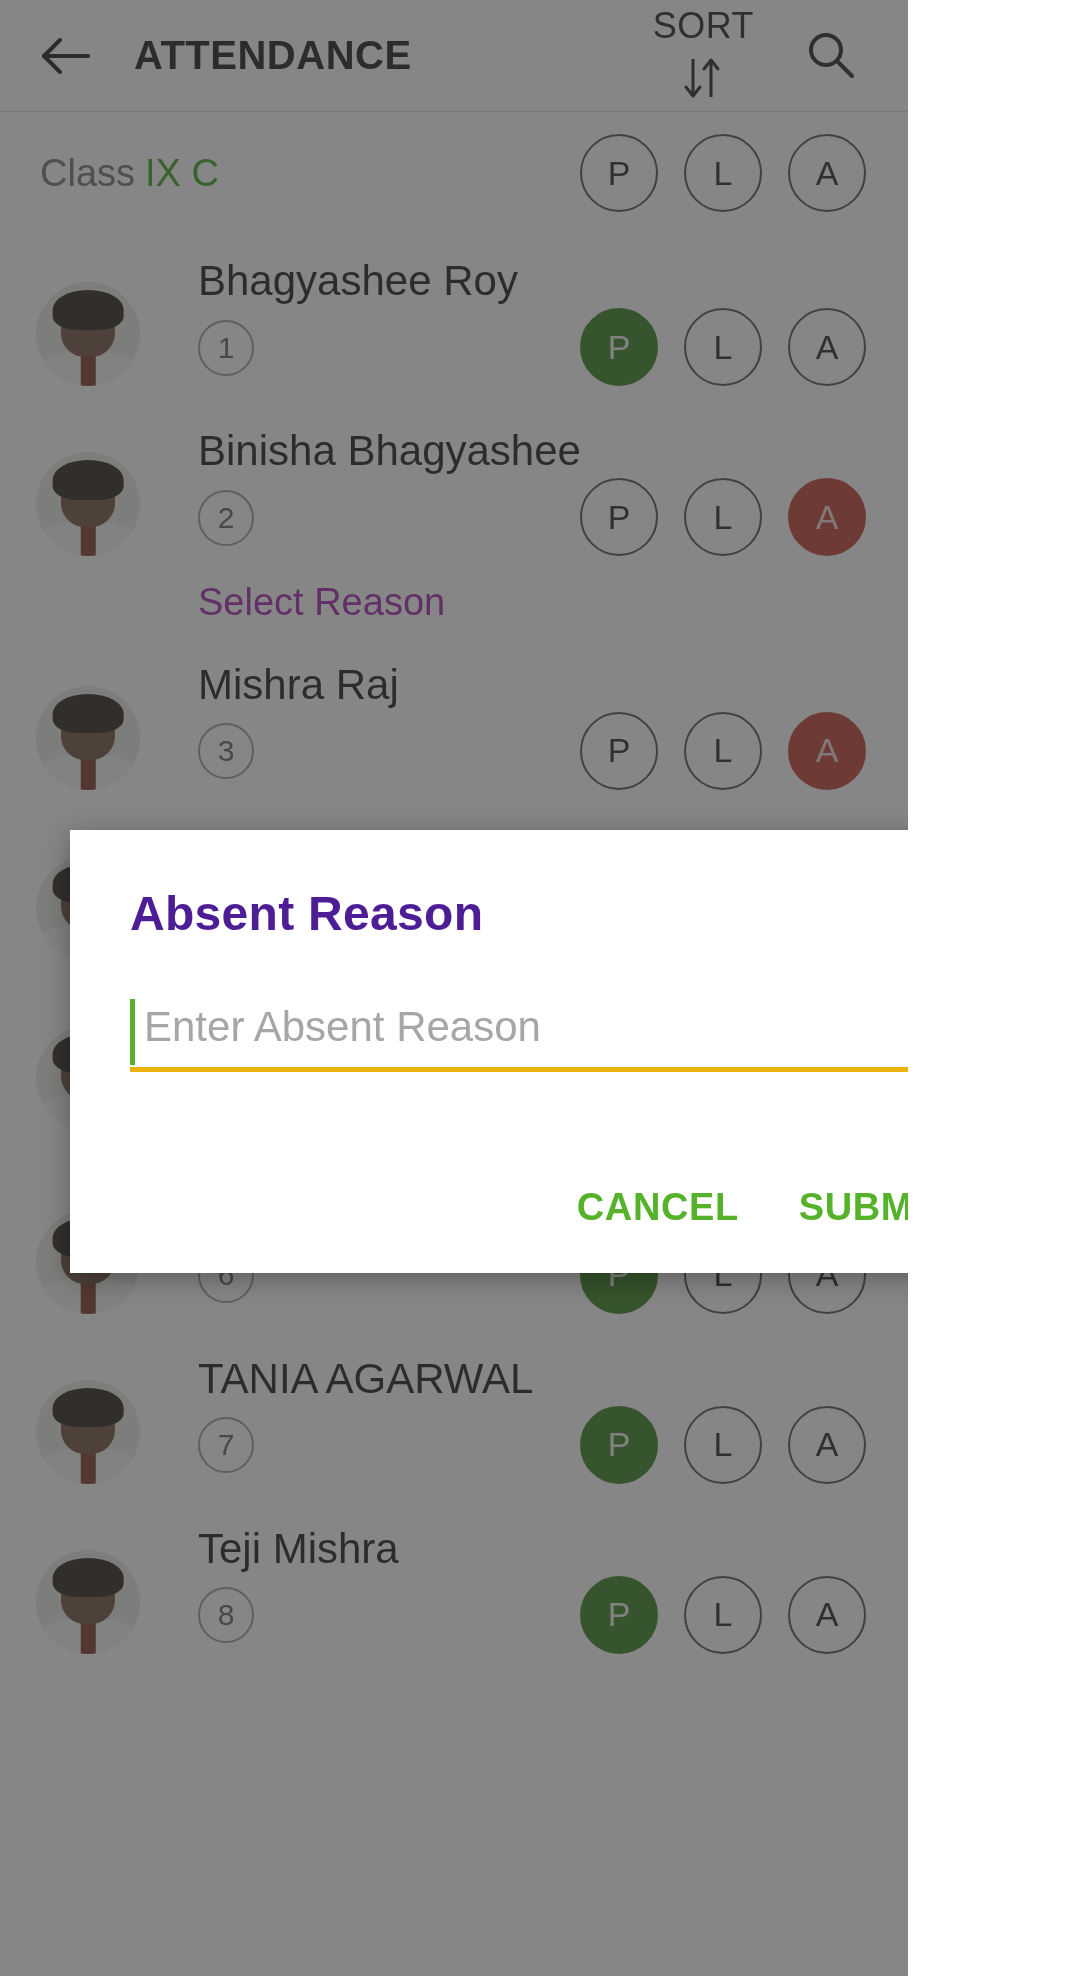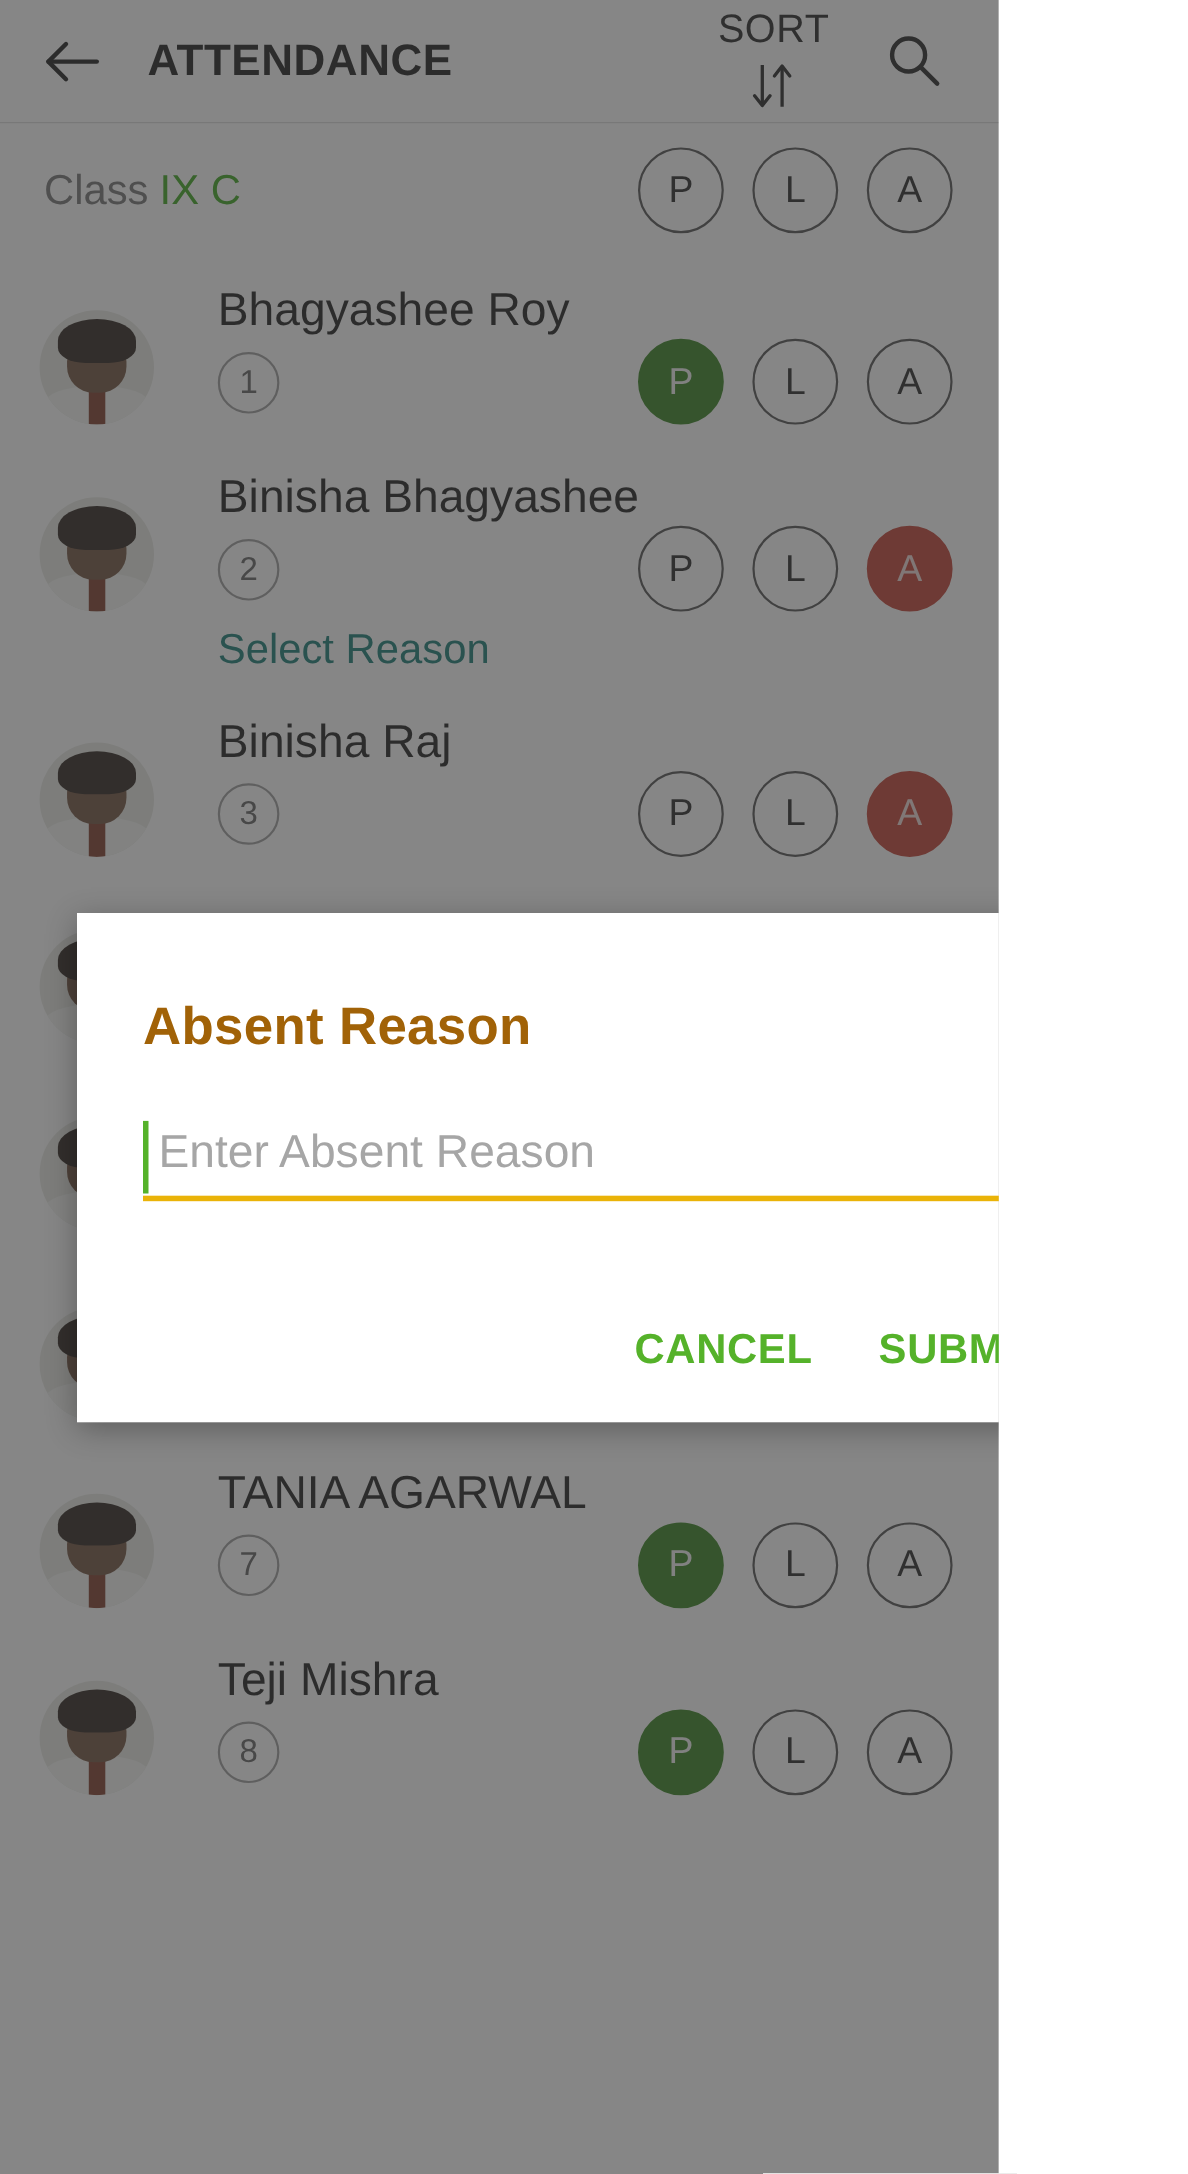--- a/index.html
+++ b/index.html
@@ -197,23 +197,23 @@
     border-radius: 50%;
     border: 2px solid #9a9a9a;
     display: flex;
     align-items: center;
     justify-content: center;
     font-size: 30px;
     color: #5c5c5c;
   }
 
   .sub-action {
-    margin-top: 24px;
+    margin-top: 35px;
     font-size: 38px;
-    color: #0f766e;
+    color: #a21caf;
   }
 
   .student-marks {
     flex: 0 0 auto;
     display: flex;
     align-items: center;
     gap: 26px;
     padding-top: 60px;
     padding-right: 8px;
   }
@@ -232,24 +232,23 @@
     top: 830px;
     width: 940px;
     background: #ffffff;
     box-shadow: 0 6px 26px rgba(0,0,0,0.30);
     padding: 56px 60px 30px 60px;
   }
 
   .dialog-title {
     font-size: 48px;
     font-weight: bold;
-    color: #a16207;
+    color: #4c1d95;
     letter-spacing: 0.3px;
     margin-bottom: 62px;
-    margin-top: 20px;
   }
 
   .field-wrap {
     position: relative;
     border-bottom: 5px solid #eab308;
     padding-bottom: 16px;
     margin-bottom: 110px;
   }
 
   .caret {
@@ -379,21 +378,21 @@
           </div>
         </div>
         <div class="student-row">
           <div class="avatar">
             <span class="shirt"></span>
             <span class="tie"></span>
             <span class="face"></span>
             <span class="hair"></span>
           </div>
           <div class="student-info">
-            <div class="student-name">Binisha Raj</div>
+            <div class="student-name">Mishra Raj</div>
             <div class="roll">3</div>
           </div>
           <div class="student-marks">
             <div class="mark">P</div>
             <div class="mark">L</div>
             <div class="mark sel-a">A</div>
           </div>
         </div>
         <div class="student-row">
           <div class="avatar">

